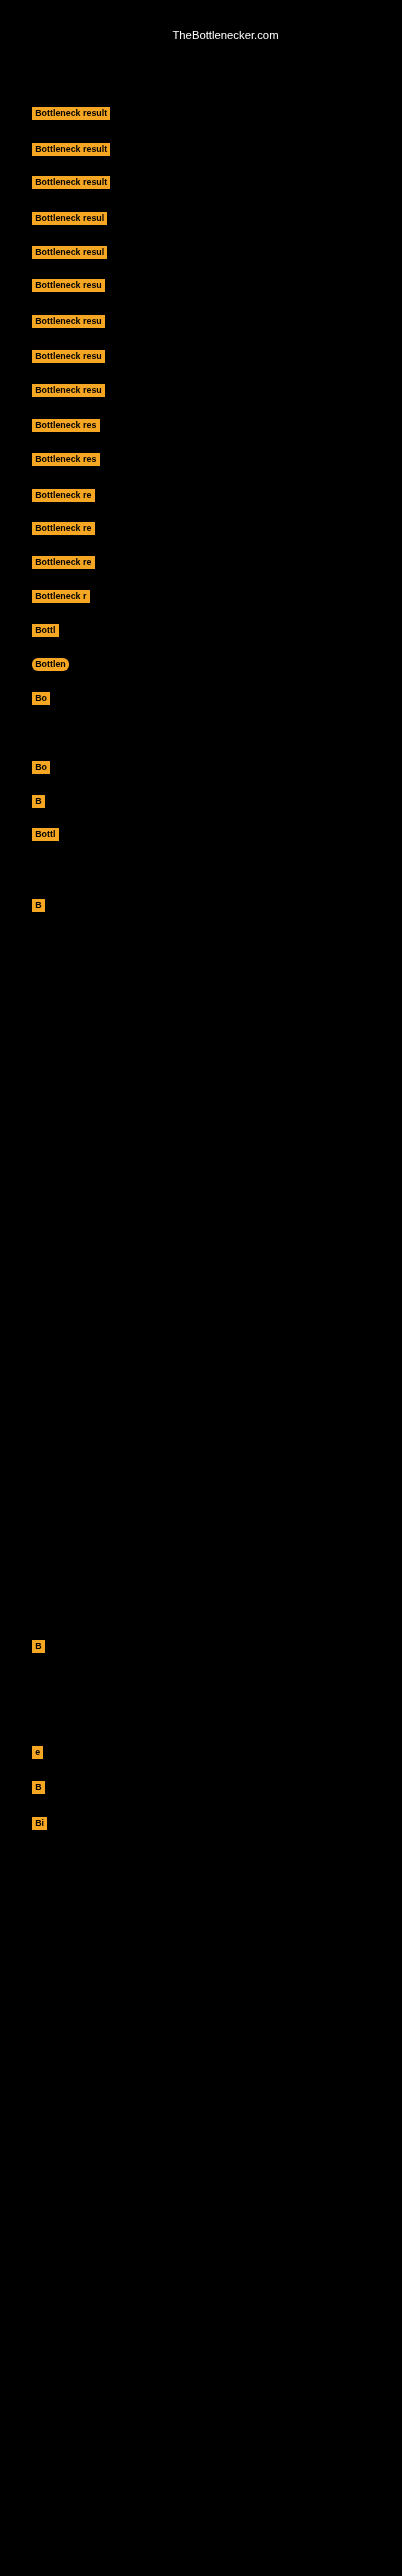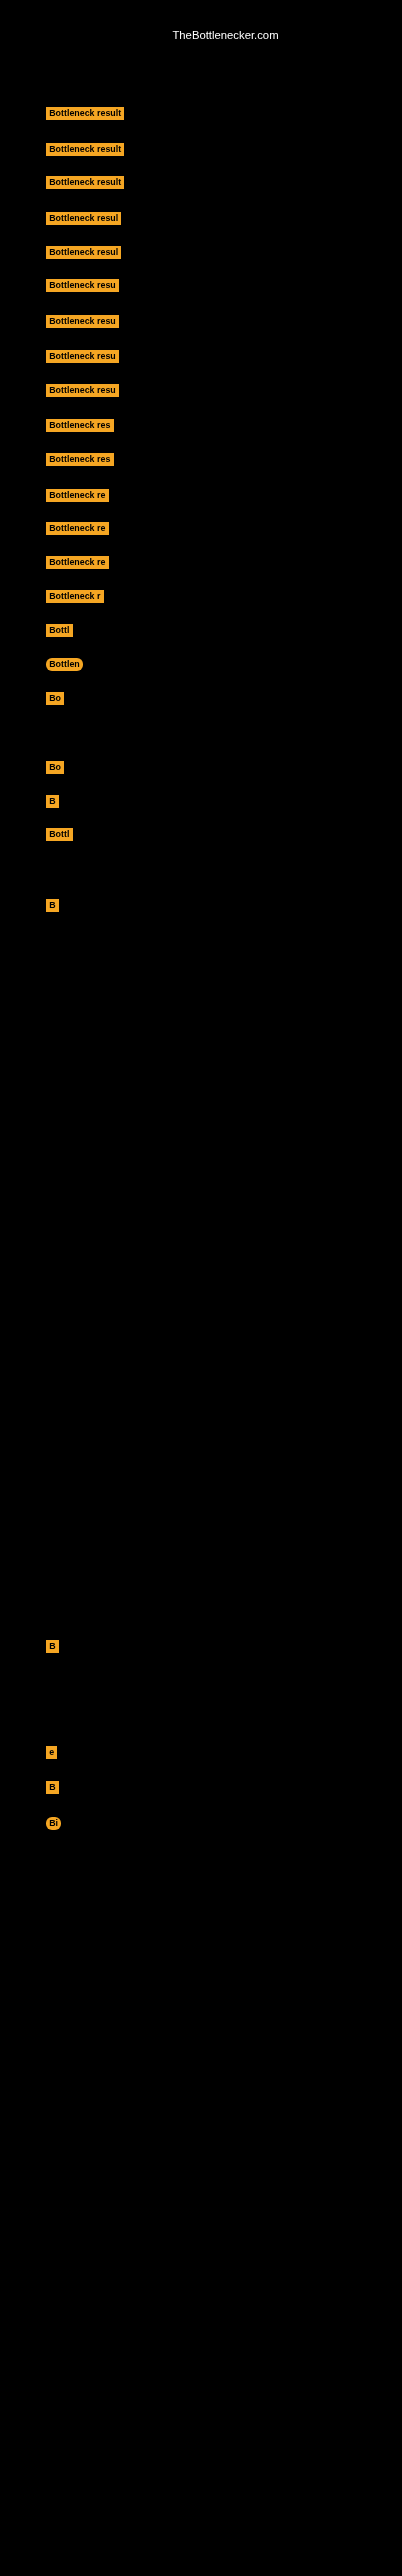--- a/index.html
+++ b/index.html
@@ -23,21 +23,21 @@
     }
     .bottleneck-label {
       display: inline-block;
       background-color: #f5a623;
       color: #000000;
       font-size: 8.9px;
       font-weight: bold;
       padding: 1.6px 3.2px;
       white-space: nowrap;
       position: absolute;
-      left: 14px;
+      left: 0;
     }
   </style>
 </head>
 <body>
 
 <div class="site-title">
   <span>TheBottlenecker.com</span>
 </div>
 
 <div id="labels-container" style="position:relative; width:403px; height:2576px; top:0;">
@@ -59,15 +59,15 @@
     <div class="bottleneck-label" style="top: 562px; max-width: 39px; overflow: hidden;">Bottl</div>
     <div class="bottleneck-label" style="top: 596px; max-width: 53px; overflow: hidden; border-radius: 6px;">Bottlen</div>
     <div class="bottleneck-label" style="top: 630px; max-width: 24px; overflow: hidden;">Bo</div>
     <div class="bottleneck-label" style="top: 699px; max-width: 24px; overflow: hidden;">Bo</div>
     <div class="bottleneck-label" style="top: 733px; max-width: 16px; overflow: hidden;">B</div>
     <div class="bottleneck-label" style="top: 766px; max-width: 39px; overflow: hidden;">Bottl</div>
     <div class="bottleneck-label" style="top: 837px; max-width: 16px; overflow: hidden;">B</div>
     <div class="bottleneck-label" style="top: 1578px; max-width: 16px; overflow: hidden;">B</div>
     <div class="bottleneck-label" style="top: 1684px; max-width: 16px; overflow: hidden;">e</div>
     <div class="bottleneck-label" style="top: 1719px; max-width: 16px; overflow: hidden;">B</div>
-    <div class="bottleneck-label" style="top: 1755px; max-width: 19.3px; overflow: hidden; border-radius: 6px;">Bi</div>
+    <div class="bottleneck-label" style="top: 1755px; max-width: 19.3px; overflow: hidden;">Bi</div>
   </div>
 
 
 </body></html>

